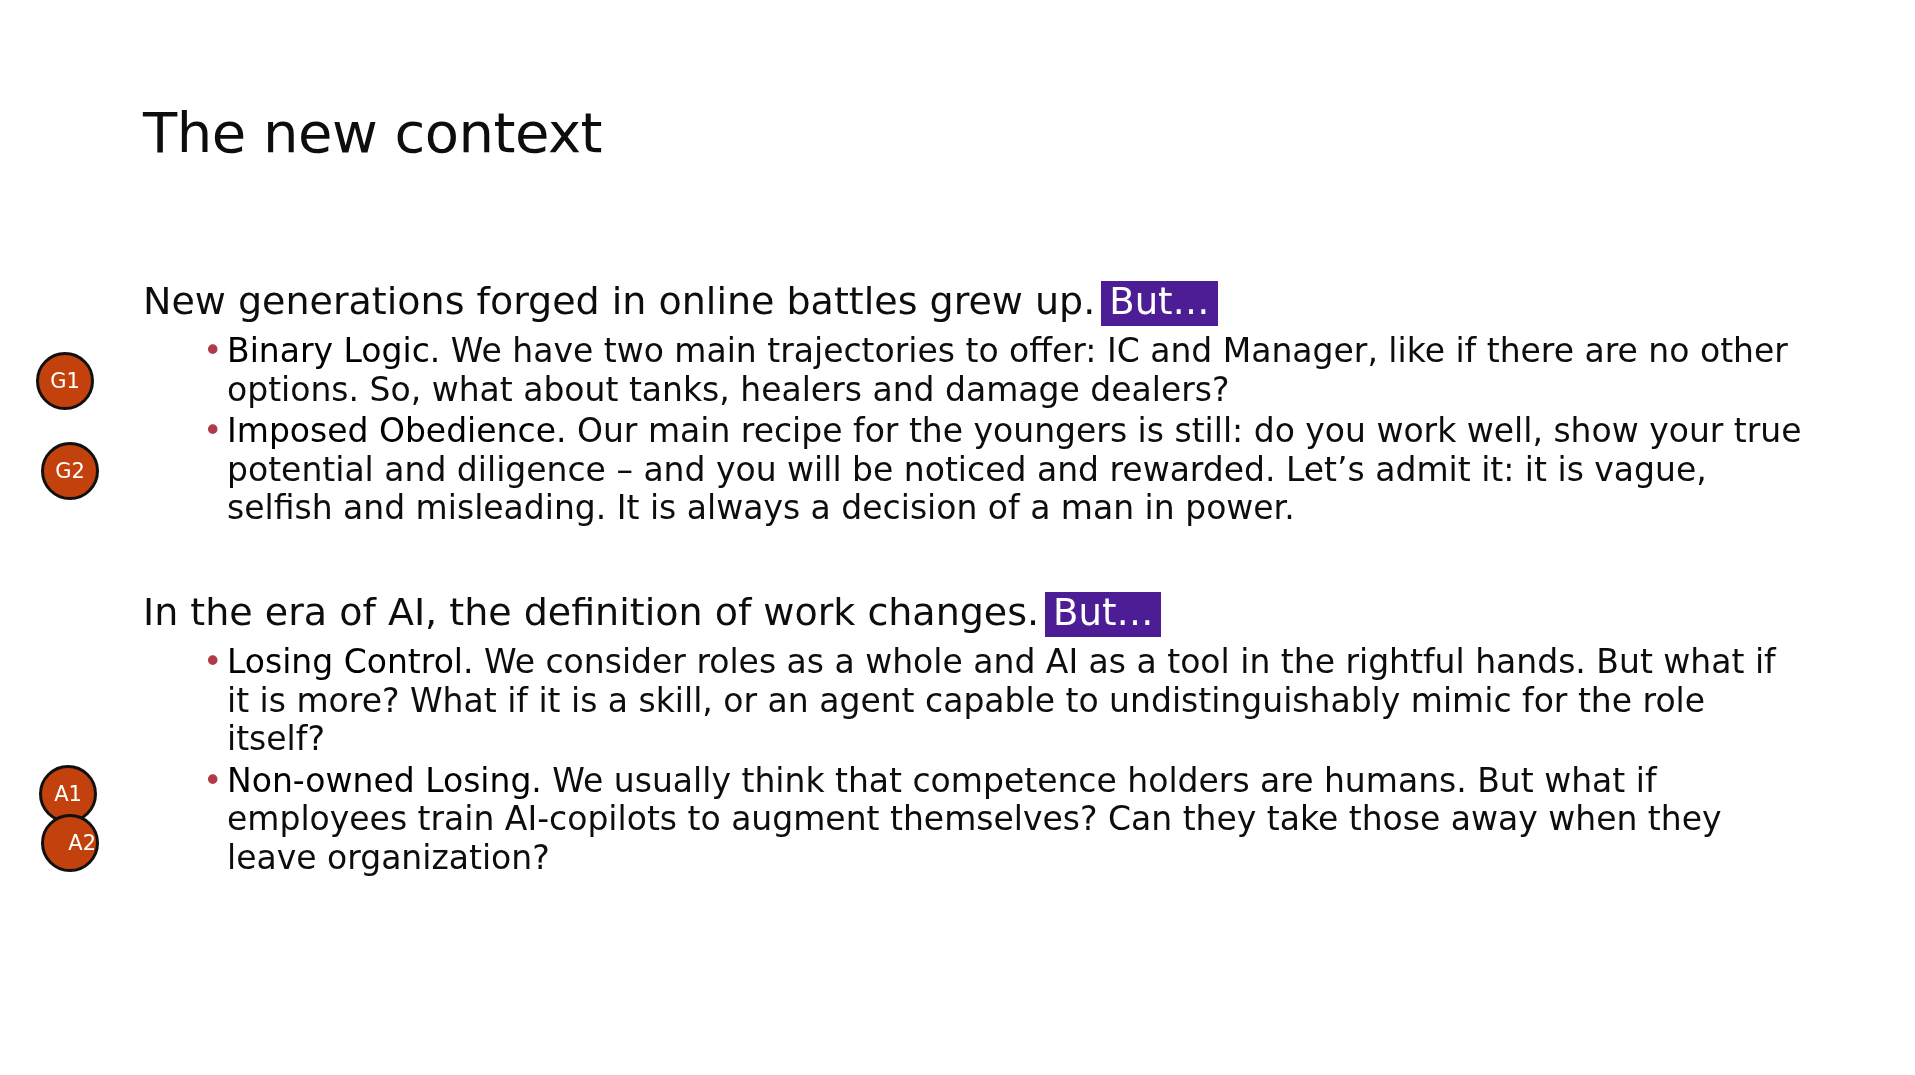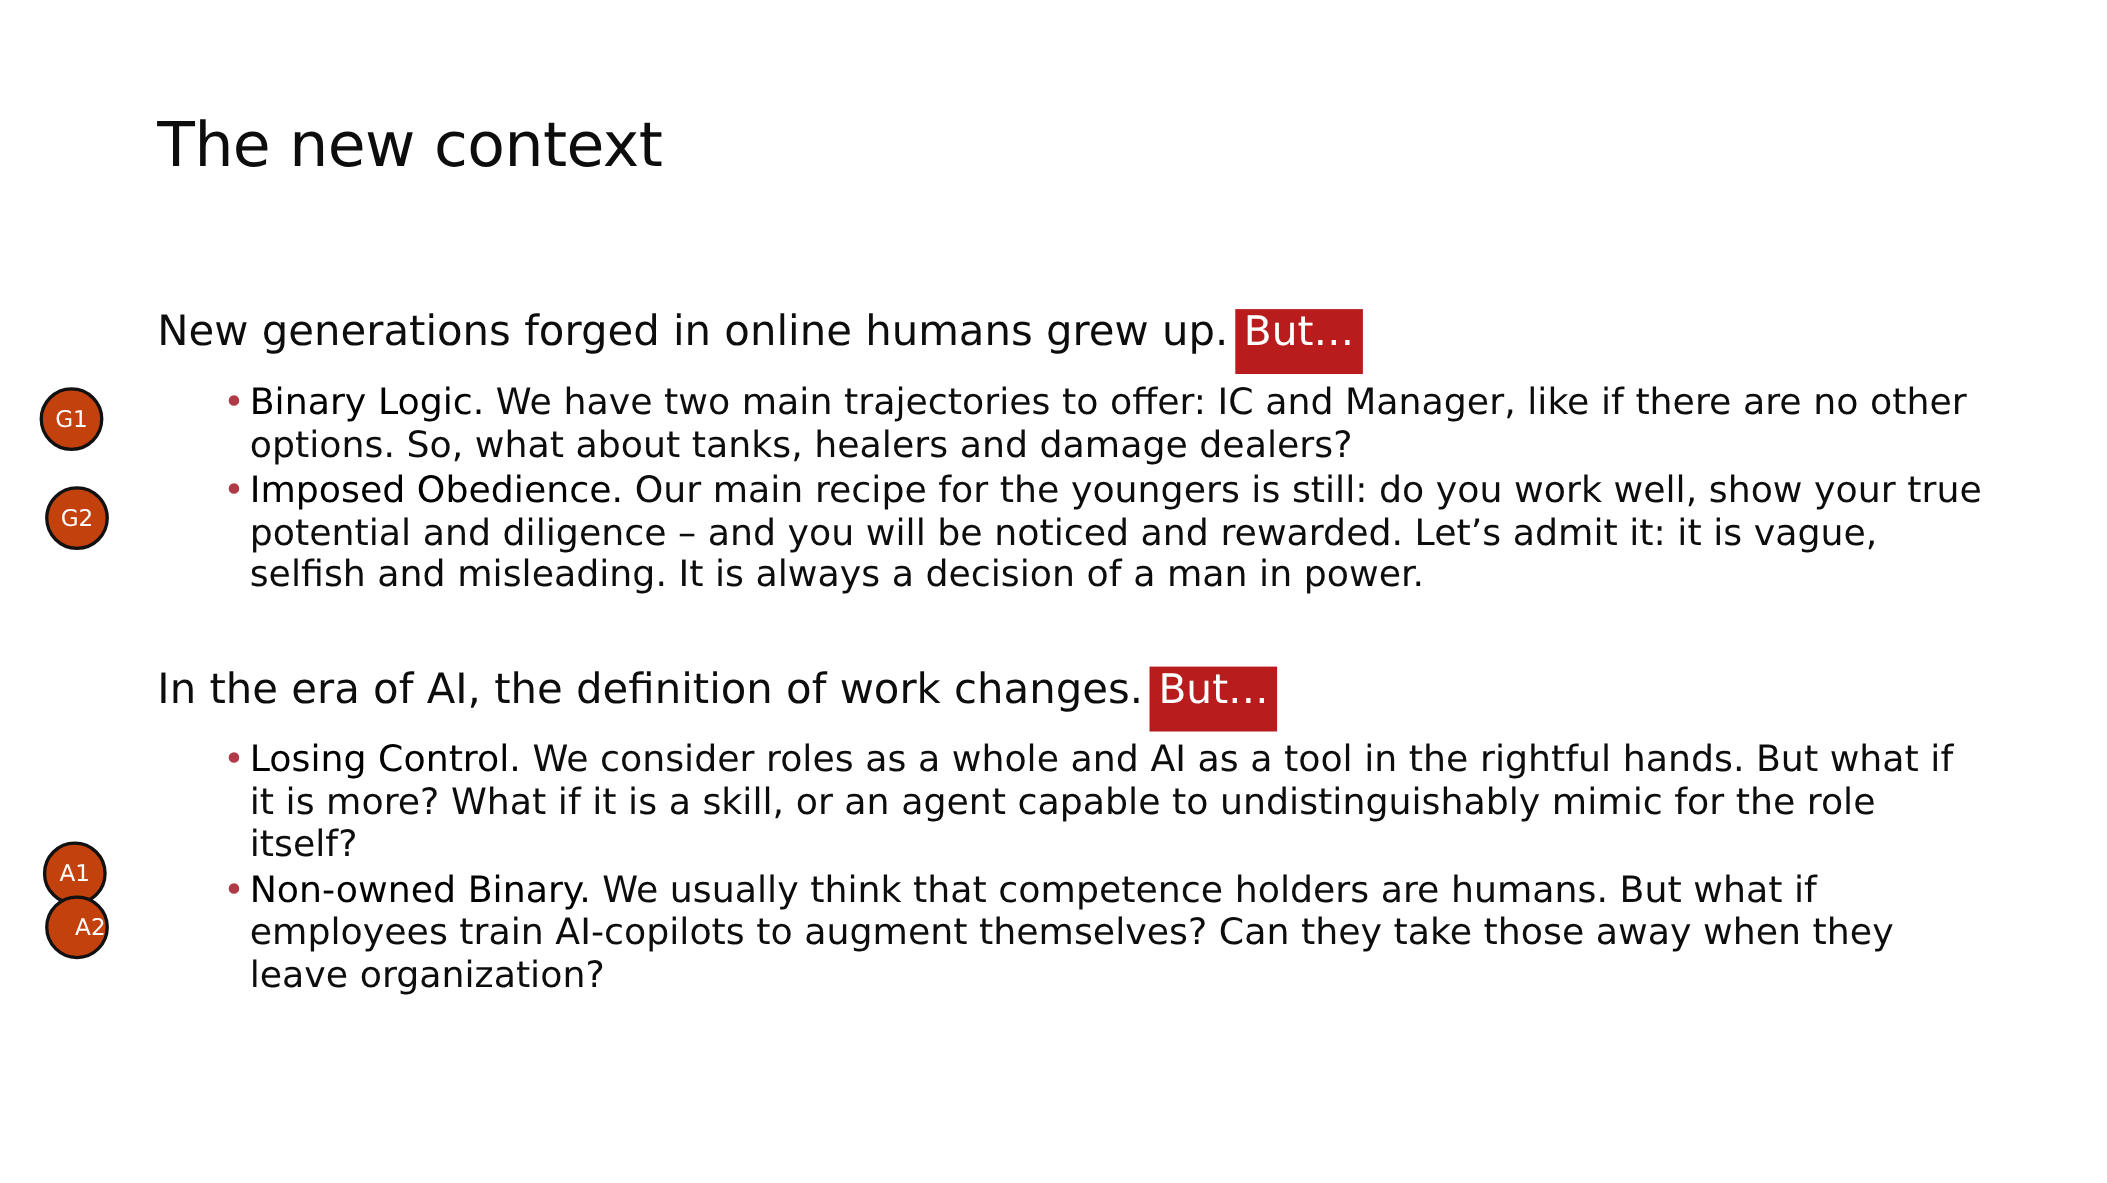--- a/index.html
+++ b/index.html
@@ -47,23 +47,23 @@
 
   .section-heading {
     font-size: 38px;
     line-height: 1.22;
     color: #0d0d0d;
     white-space: nowrap;
   }
 
   .but-tag {
     display: inline-block;
-    background: #b91c1c;
+    background: #4c1d95;
     color: #ffffff;
-    padding: 1px 8px 18px 8px;
+    padding: 1px 8px 4px 8px;
     margin-left: 6px;
     font-size: 37px;
     line-height: 1.08;
     vertical-align: baseline;
   }
 
   .bullets {
     list-style: none;
     margin: 6px 0 0 0;
     padding: 0;
@@ -132,21 +132,21 @@
     <span>A1</span>
   </div>
   <div class="badge badge-a2">
     <span>A2</span>
   </div>
 
   <div class="body-area">
 
     <div class="section">
       <div class="section-heading">
-        <span>New generations forged in online humans grew up.</span><span class="but-tag">But…</span>
+        <span>New generations forged in online battles grew up.</span><span class="but-tag">But…</span>
       </div>
       <ul class="bullets">
         <li>
           <span class="dot">•</span>
           <span class="lead">Binary Logic.</span><span> We have two main trajectories to offer: IC and Manager, like if there are no other options. So, what about tanks, healers and damage dealers?</span>
         </li>
         <li>
           <span class="dot">•</span>
           <span class="lead">Imposed Obedience.</span><span> Our main recipe for the youngers is still: do you work well, show your true potential and diligence – and you will be noticed and rewarded. Let’s admit it: it is vague, selfish and misleading. It is always a decision of a man in power.</span>
         </li>
@@ -159,19 +159,19 @@
       <div class="section-heading">
         <span>In the era of AI, the definition of work changes.</span><span class="but-tag">But…</span>
       </div>
       <ul class="bullets">
         <li>
           <span class="dot">•</span>
           <span class="lead">Losing Control.</span><span> We consider roles as a whole and AI as a tool in the rightful hands. But what if it is more? What if it is a skill, or an agent capable to undistinguishably mimic for the role itself?</span>
         </li>
         <li>
           <span class="dot">•</span>
-          <span class="lead">Non-owned Binary.</span><span> We usually think that competence holders are humans. But what if employees train AI-copilots to augment themselves? Can they take those away when they leave organization?</span>
+          <span class="lead">Non-owned Losing.</span><span> We usually think that competence holders are humans. But what if employees train AI-copilots to augment themselves? Can they take those away when they leave organization?</span>
         </li>
       </ul>
     </div>
 
   </div>
 </div>
 
 </body></html>

